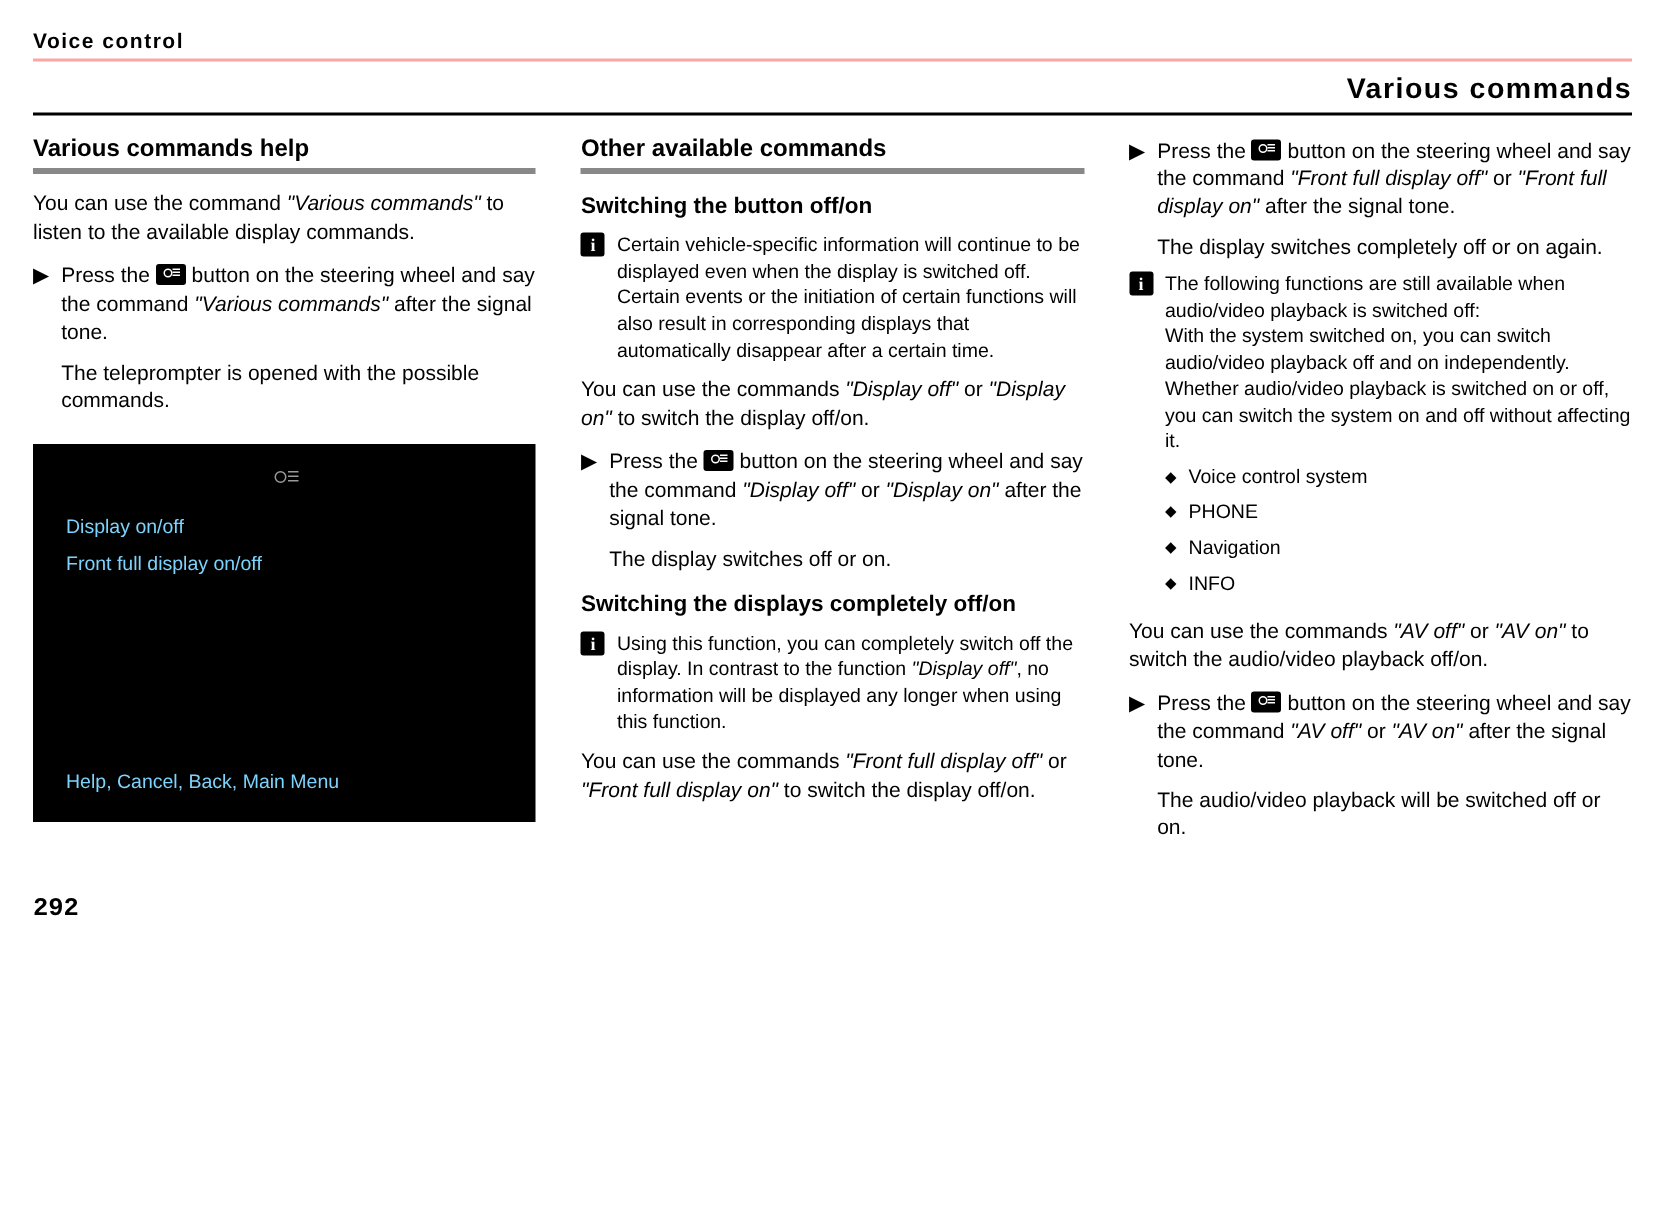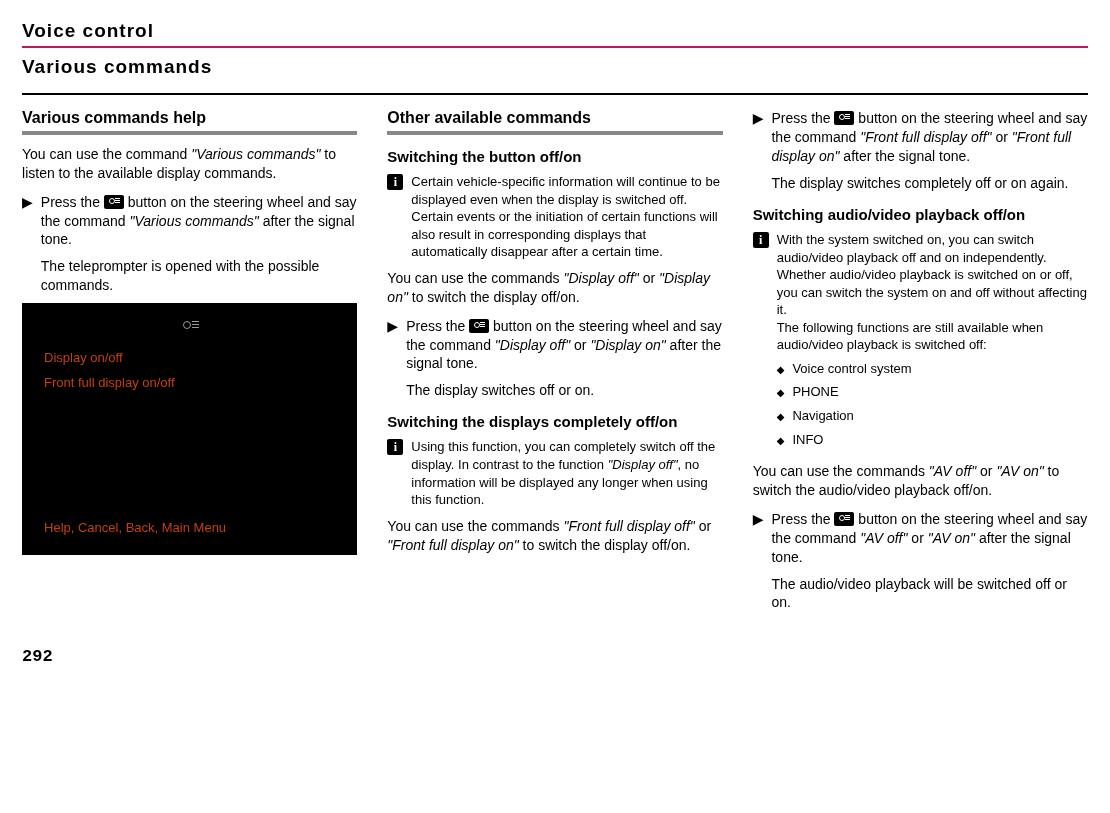--- a/index.html
+++ b/index.html
@@ -7,35 +7,36 @@
     font-size: 14px;
     line-height: 1.35;
     margin: 0;
     padding: 18px 22px;
     width: 1110px;
     box-sizing: border-box;
     color: #000;
   }
   .page-header {
     font-family: Arial, sans-serif;
-    font-size: 19px;
+    font-size: 14px;
     font-weight: bold;
     letter-spacing: 1px;
-    border-bottom: 2px solid #be185d;
+    border-bottom: 2px solid #fca5a5;
     padding-bottom: 2px;
     margin-bottom: 6px;
   }
   .section-header {
     font-family: Arial, sans-serif;
     font-size: 19px;
     font-weight: bold;
     letter-spacing: 1px;
     border-bottom: 2px solid #000;
-    padding-bottom: 14px;
+    padding-bottom: 2px;
     margin-bottom: 8px;
+    text-align: right;
   }
   .columns {
     display: flex;
     gap: 30px;
     justify-content: flex-end;
   }
   .col {
     flex: 1;
     min-width: 0;
   }
@@ -118,23 +119,23 @@
     right: 4px; top: 5px;
     width: 5px; height: 1px;
     background: #fff;
     box-shadow: 0 2px 0 #fff, 0 -2px 0 #fff;
   }
 
   .screenshot {
     width: 100%;
     aspect-ratio: 4/3;
     background: #000;
-    color: #c2410c;
+    color: #7dd3fc;
     font-size: 13px;
-    margin: 8px 0;
+    margin: 20px 0;
     box-sizing: border-box;
     padding: 18px 22px;
     display: flex;
     flex-direction: column;
     justify-content: space-between;
   }
   .screenshot .sc-top { display:flex; flex-direction:column; gap:12px; }
   .screenshot .sc-icon {
     align-self: center;
     width: 18px; height: 14px;
@@ -232,27 +233,26 @@
   <div class="col">
 
     <div class="step">
       <div class="marker">▶</div>
       <div class="body">
         <span>Press the </span><span class="voice-btn"></span><span> button on the steering wheel and say the command </span><em class="cmd">"Front full display off"</em><span> or </span><em class="cmd">"Front full display on"</em><span> after the signal tone.</span>
         <div class="result">The display switches completely off or on again.</div>
       </div>
     </div>
 
-    <div class="sub-sub-heading">Switching audio/video playback off/on</div>
 
     <div class="info">
       <div class="info-icon">i</div>
       <div class="info-body">
+        <div>The following functions are still available when audio/video playback is switched off:</div>
         <div>With the system switched on, you can switch audio/video playback off and on independently. Whether audio/video playback is switched on or off, you can switch the system on and off without affecting it.</div>
-        <div>The following functions are still available when audio/video playback is switched off:</div>
         <div class="bullet-list">
           <div class="step">
               <div class="marker">◆</div>
               <div class="body">Voice control system</div>
             </div>
           <div class="step">
               <div class="marker">◆</div>
               <div class="body">PHONE</div>
             </div>
           <div class="step">

